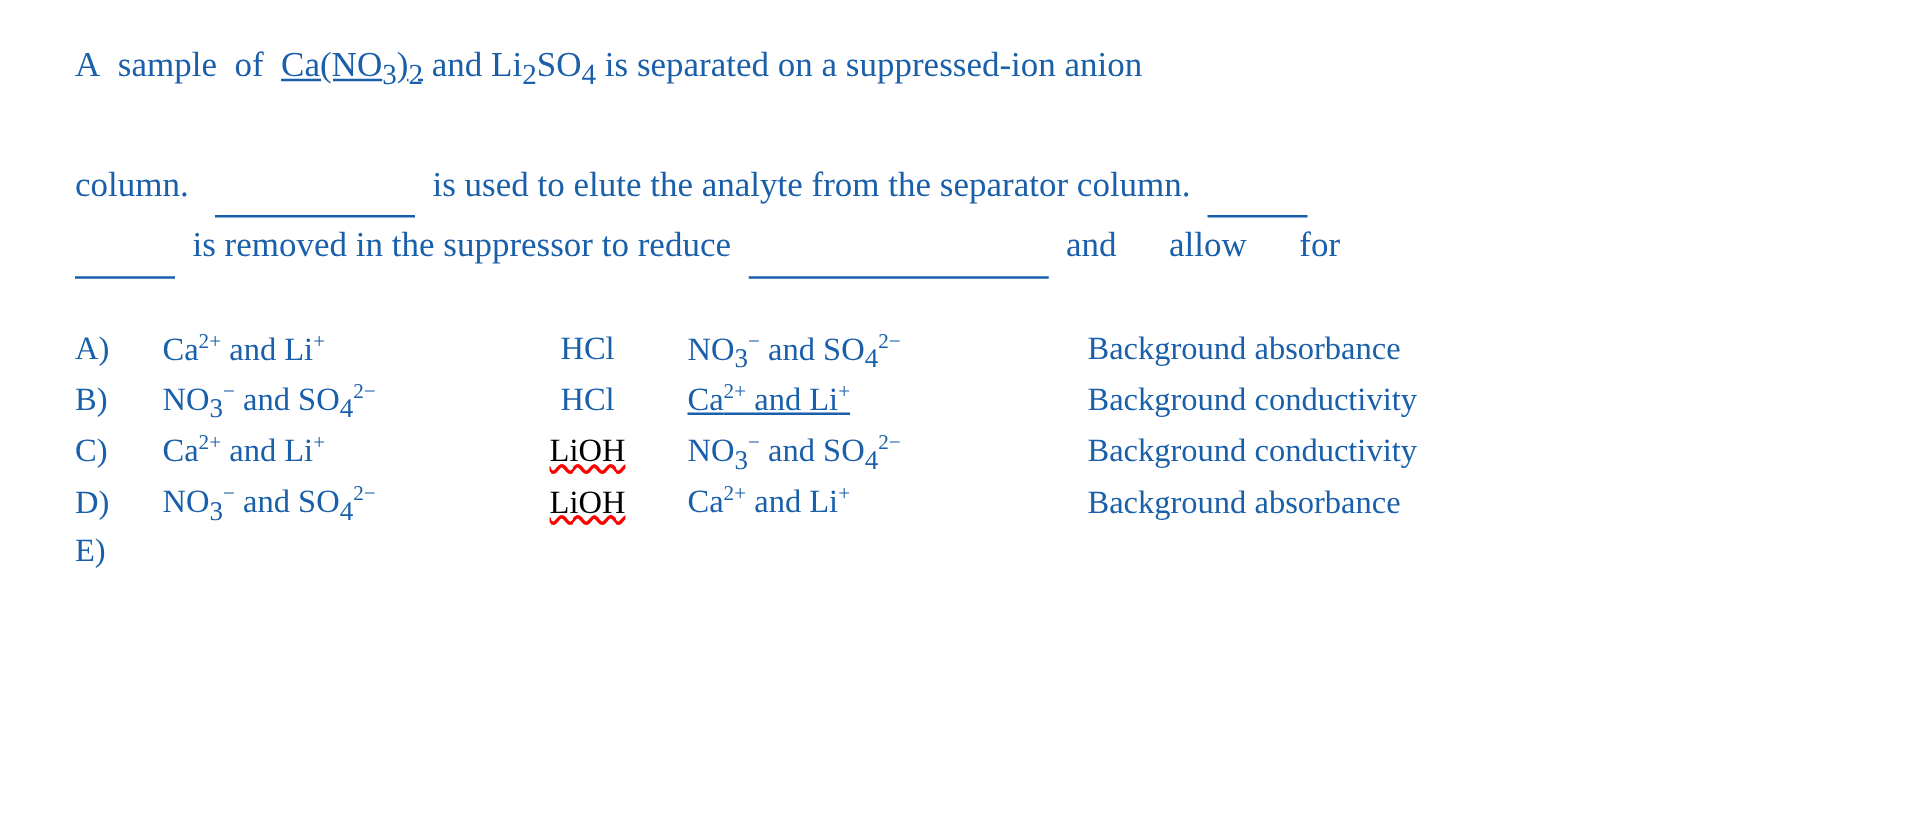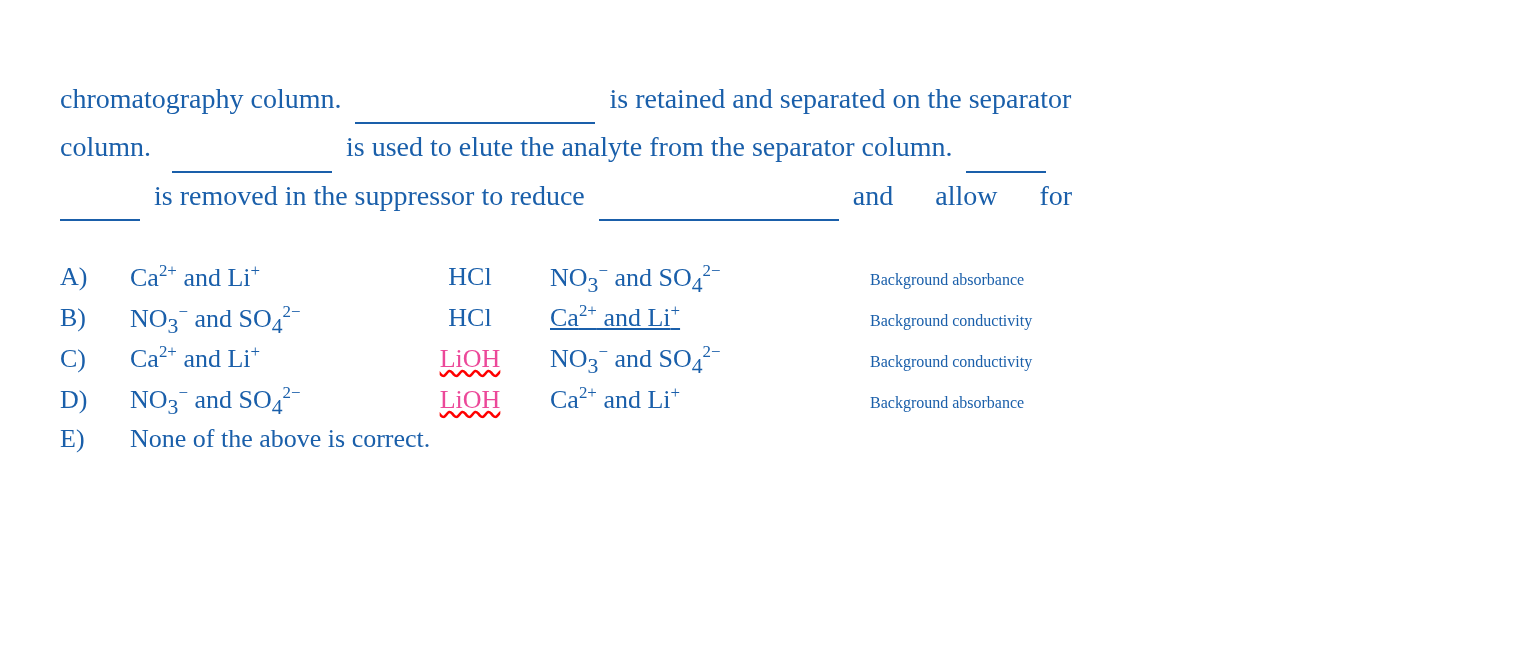--- a/index.html
+++ b/index.html
@@ -76,47 +76,47 @@
       font-size: 26px;
       text-align: center;
     }
 
     .option-col3 {
       min-width: 320px;
       font-size: 26px;
     }
 
     .option-col4 {
-      font-size: 16px;
+      font-size: 26px;
     }
 
     sup {
       font-size: 0.65em;
     }
 
     .red-underline {
       text-decoration: underline;
       text-decoration-color: red;
       text-decoration-style: wavy;
-      color: #ec4899;
+      color: #000000;
     }
 
     .blue-underline {
       text-decoration: underline;
       color: #1a5faa;
     }
   </style>
 </head>
 <body>
 
 <div class="passage">
+  <span>
+    A&nbsp; sample&nbsp; of&nbsp; <span class="underline-word">Ca(NO<sub>3</sub>)<sub>2</sub></span> and Li<sub>2</sub>SO<sub>4</sub> is separated on a suppressed-ion anion
+  </span>
   <br>
-  <span>
-    chromatography column.&nbsp; <span class="blank-long">&nbsp;&nbsp;&nbsp;&nbsp;&nbsp;&nbsp;&nbsp;&nbsp;&nbsp;&nbsp;&nbsp;&nbsp;&nbsp;&nbsp;&nbsp;&nbsp;&nbsp;&nbsp;&nbsp;&nbsp;</span>&nbsp; is retained and separated on the separator
-  </span>
   <br>
   <span>
     column.&nbsp;&nbsp; <span class="blank-medium">&nbsp;&nbsp;&nbsp;&nbsp;&nbsp;&nbsp;&nbsp;&nbsp;&nbsp;&nbsp;&nbsp;&nbsp;&nbsp;&nbsp;&nbsp;&nbsp;&nbsp;&nbsp;</span>&nbsp; is used to elute the analyte from the separator column.&nbsp; <span class="blank-short">&nbsp;&nbsp;&nbsp;&nbsp;&nbsp;&nbsp;</span>
   </span>
   <br>
   <span>
     <span class="blank-short">&nbsp;&nbsp;&nbsp;&nbsp;&nbsp;&nbsp;&nbsp;</span>&nbsp; is removed in the suppressor to reduce&nbsp; <span class="blank-long">&nbsp;&nbsp;&nbsp;&nbsp;&nbsp;&nbsp;&nbsp;&nbsp;&nbsp;&nbsp;&nbsp;&nbsp;&nbsp;&nbsp;&nbsp;&nbsp;&nbsp;&nbsp;&nbsp;&nbsp;&nbsp;&nbsp;&nbsp;&nbsp;</span>&nbsp; and&nbsp;&nbsp;&nbsp;&nbsp;&nbsp; allow&nbsp;&nbsp;&nbsp;&nbsp;&nbsp; for
   </span>
   <br>
 </div>
@@ -150,16 +150,15 @@
   <div class="option-row">
     <span class="option-letter">D)</span>
     <span class="option-col1">NO<sub>3</sub><sup>−</sup> and SO<sub>4</sub><sup>2−</sup></span>
     <span class="option-col2"><span class="red-underline">LiOH</span></span>
     <span class="option-col3">Ca<sup>2+</sup> and Li<sup>+</sup></span>
     <span class="option-col4">Background absorbance</span>
   </div>
 
   <div class="option-row">
     <span class="option-letter">E)</span>
-    <span class="option-col1">None of the above is correct.</span>
   </div>
 
 </div>
 
 </body></html>

